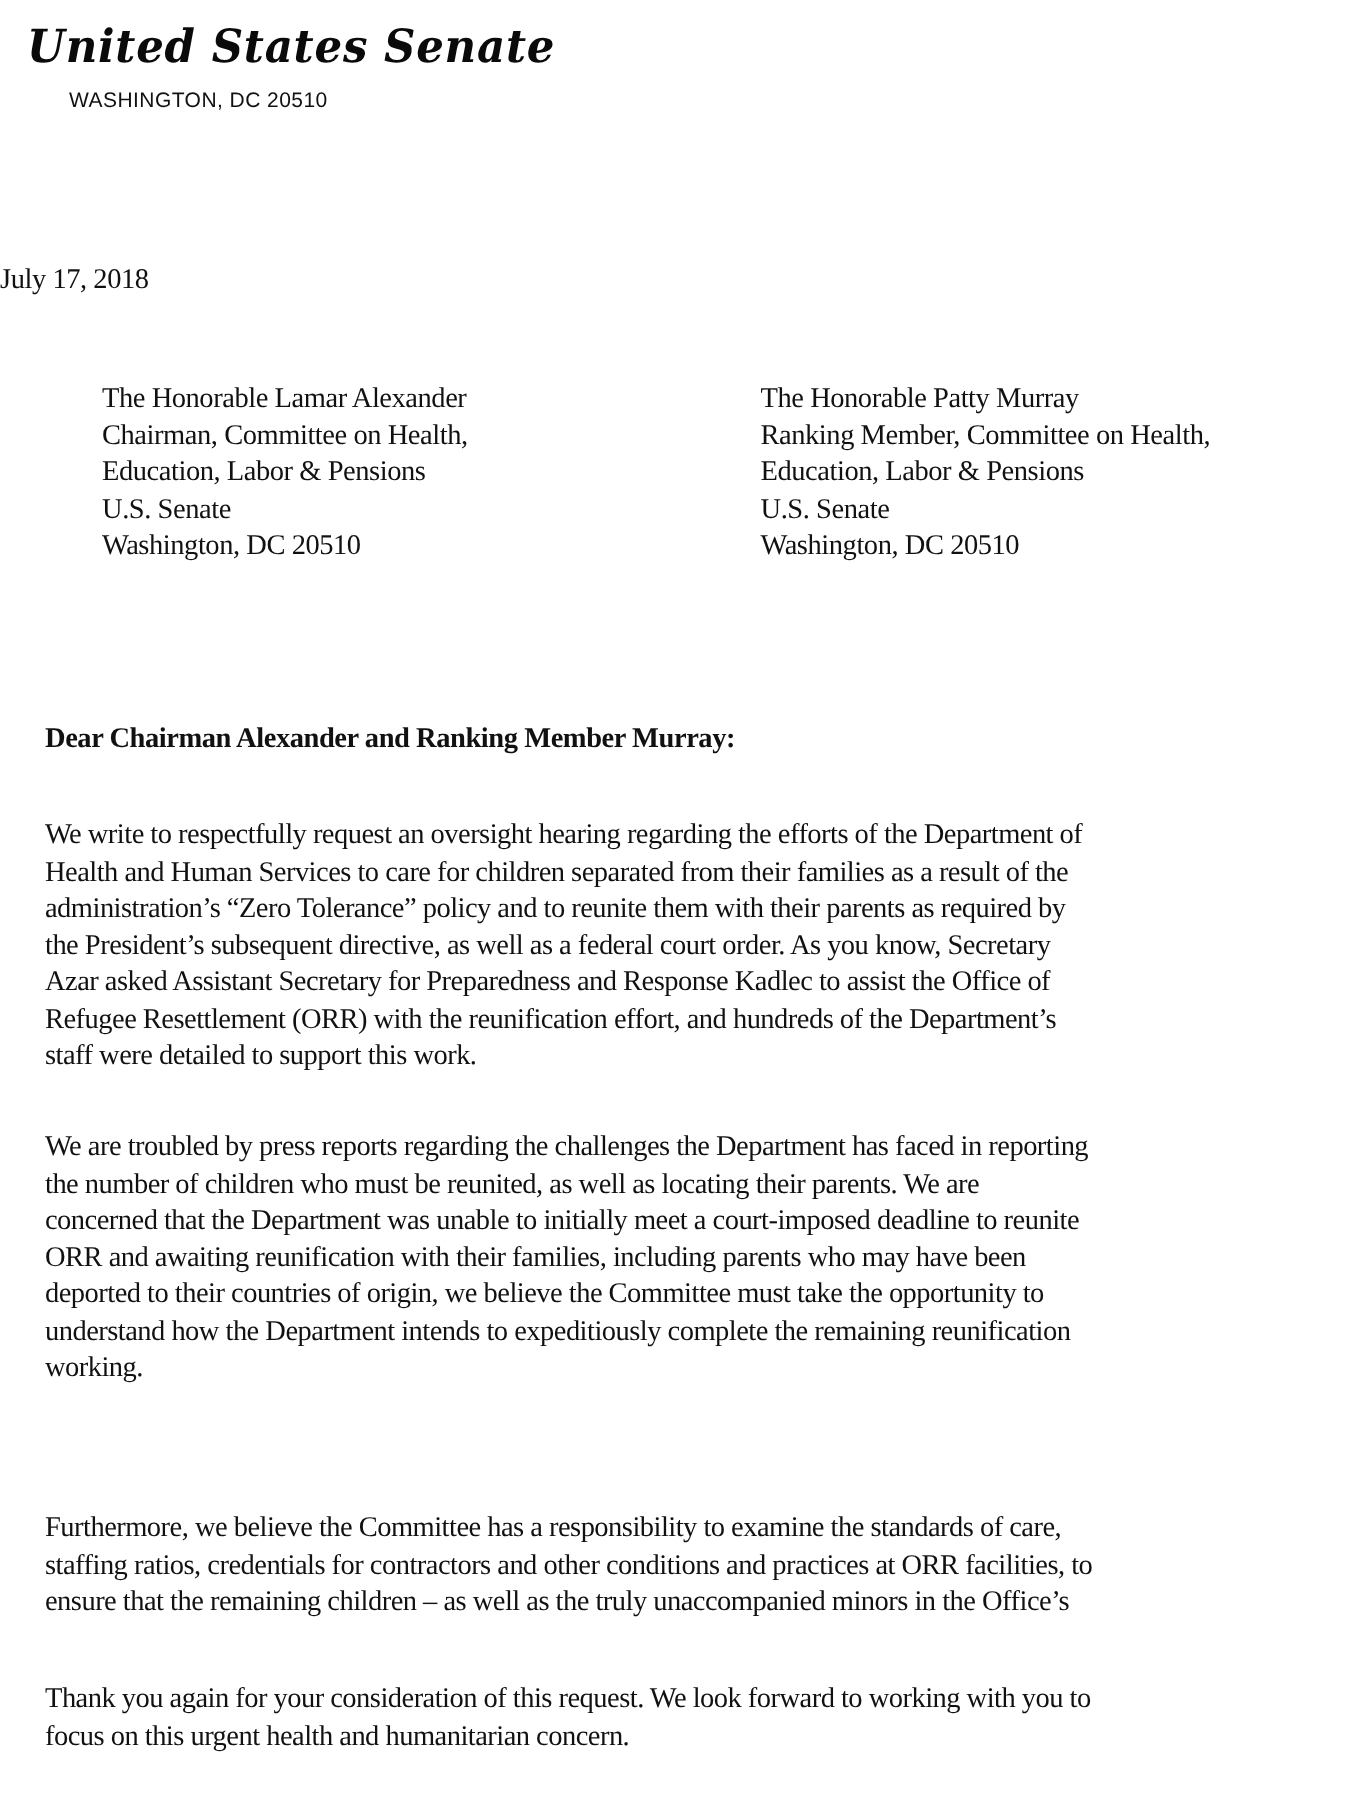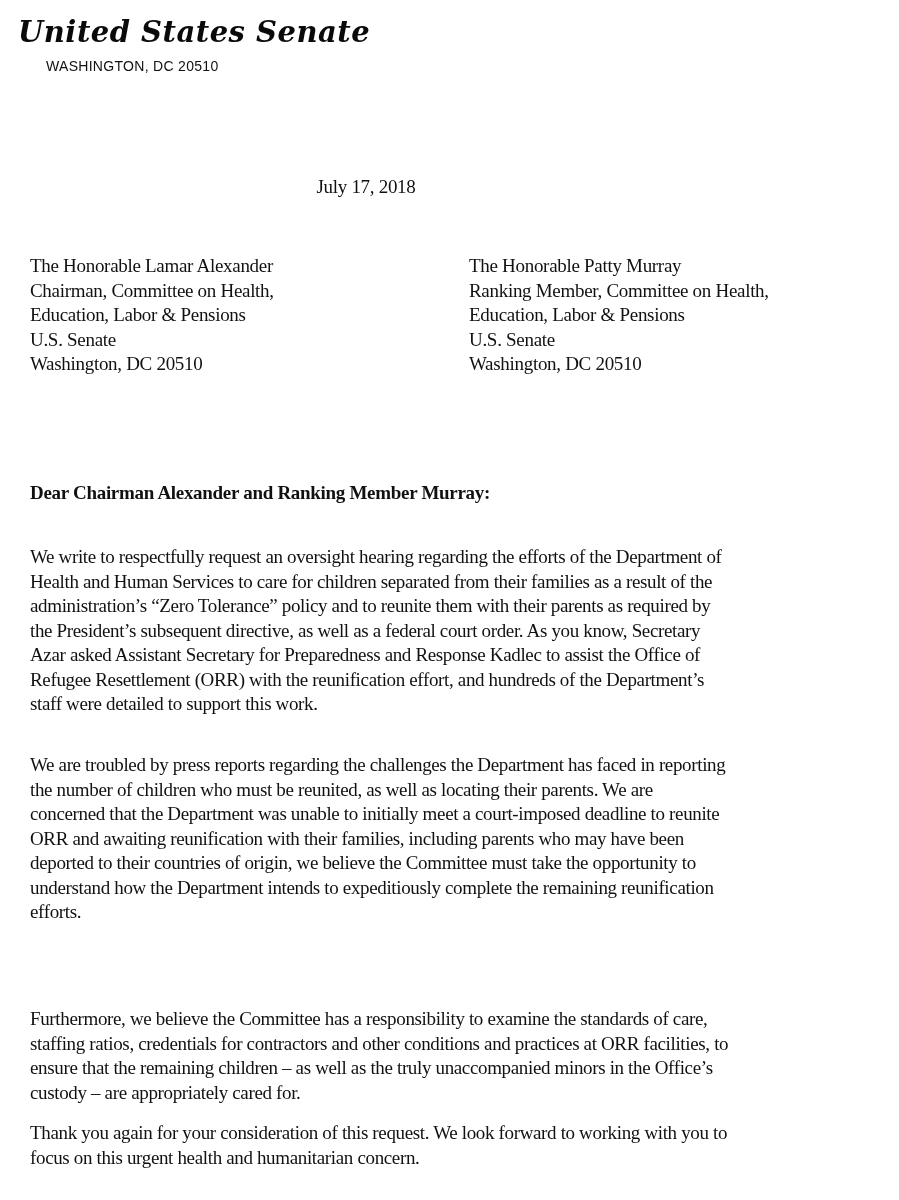--- a/index.html
+++ b/index.html
@@ -39,34 +39,33 @@
       letter-spacing: 0.3px;
       margin-top: 10px;
       color: #111;
       padding-left: 28px;
     }
     .date {
       position: absolute;
       top: 176px;
       left: 0;
       width: 732px;
-      text-align: center;
       font-size: 19px;
       letter-spacing: -0.3px;
     }
     .addr {
       position: absolute;
       top: 254px;
       font-size: 19px;
       line-height: 24.5px;
       letter-spacing: -0.3px;
     }
     .addr-left { left: 30px; }
     .addr-right { left: 469px; }
-    .addr div { white-space: nowrap; }
+    .addr div { white-space: nowrap; margin-left: 38px; }
     .salutation {
       position: absolute;
       top: 482px;
       left: 30px;
       font-size: 19px;
       letter-spacing: -0.3px;
       white-space: nowrap;
       font-weight: bold;
     }
     .body-text {
@@ -121,26 +120,25 @@
   <div>staff were detailed to support this work.</div>
 </div>
 
 <div class="body-text p2">
   <div>We are troubled by press reports regarding the challenges the Department has faced in reporting</div>
   <div>the number of children who must be reunited, as well as locating their parents.  We are</div>
   <div>concerned that the Department was unable to initially meet a court-imposed deadline to reunite</div>
   <div>ORR and awaiting reunification with their families, including parents who may have been</div>
   <div>deported to their countries of origin, we believe the Committee must take the opportunity to</div>
   <div>understand how the Department intends to expeditiously complete the remaining reunification</div>
-  <div>efforts.</div>
+  <div>working.</div>
 </div>
 
 <div class="body-text p3">
   <div>Furthermore, we believe the Committee has a responsibility to examine the standards of care,</div>
   <div>staffing ratios, credentials for contractors and other conditions and practices at ORR facilities, to</div>
   <div>ensure that the remaining children – as well as the truly unaccompanied minors in the Office’s</div>
-  <div>custody – are appropriately cared for.</div>
 </div>
 
 <div class="body-text p4">
   <div>Thank you again for your consideration of this request. We look forward to working with you to</div>
   <div>focus on this urgent health and humanitarian concern.</div>
 </div>
 
 </body></html>

